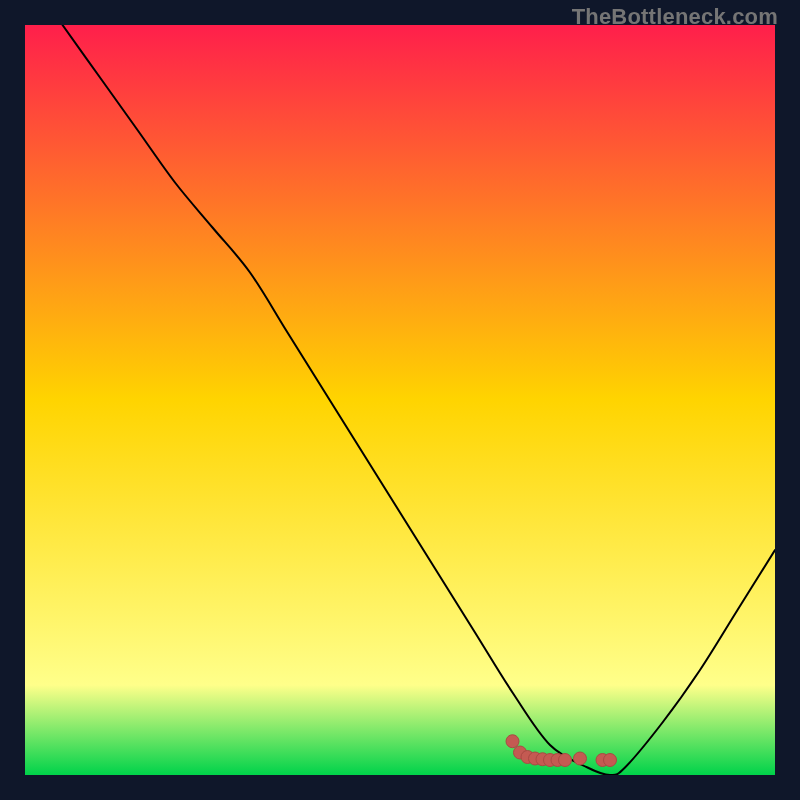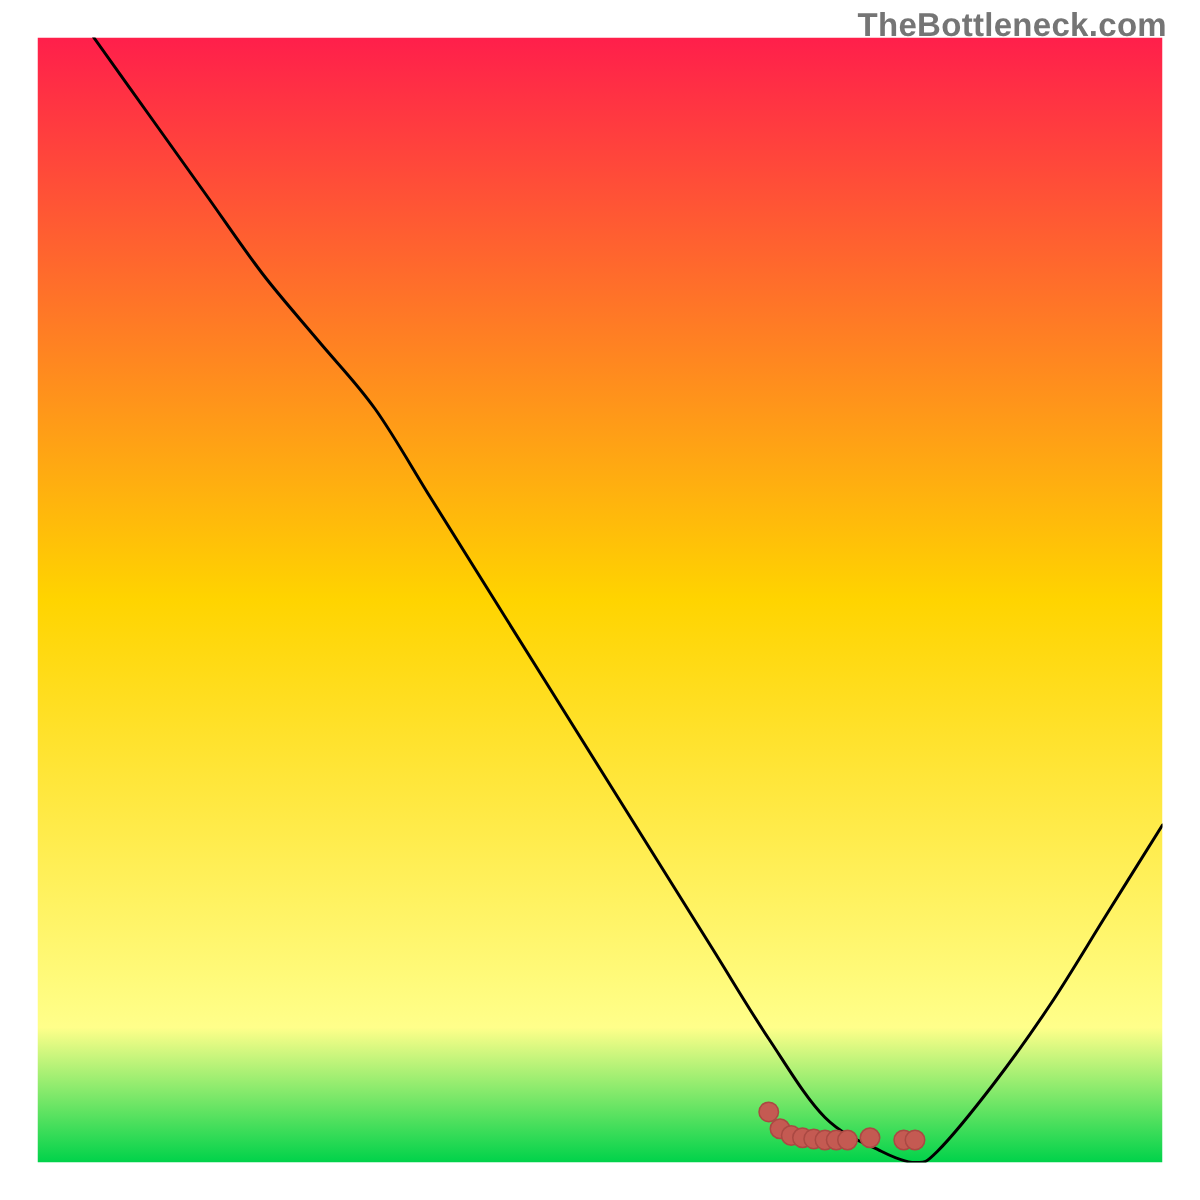--- a/index.html
+++ b/index.html
@@ -1,21 +1,21 @@
 <!DOCTYPE html>
 <html><head>
 <meta charset="utf-8">
 <style>
   * { margin: 0; padding: 0; box-sizing: border-box; }
   html, body { width: 800px; height: 800px; overflow: hidden; background: #000; }
   .frame {
     position: relative;
     width: 800px;
     height: 800px;
-    background: #ffffff;
+    background: #0f172a;
   }
   .watermark {
     position: absolute;
     top: 4px;
     right: 22px;
     font-family: Arial, Helvetica, sans-serif;
     font-size: 22px;
     font-weight: 600;
     color: #757575;
     letter-spacing: 0.2px;

